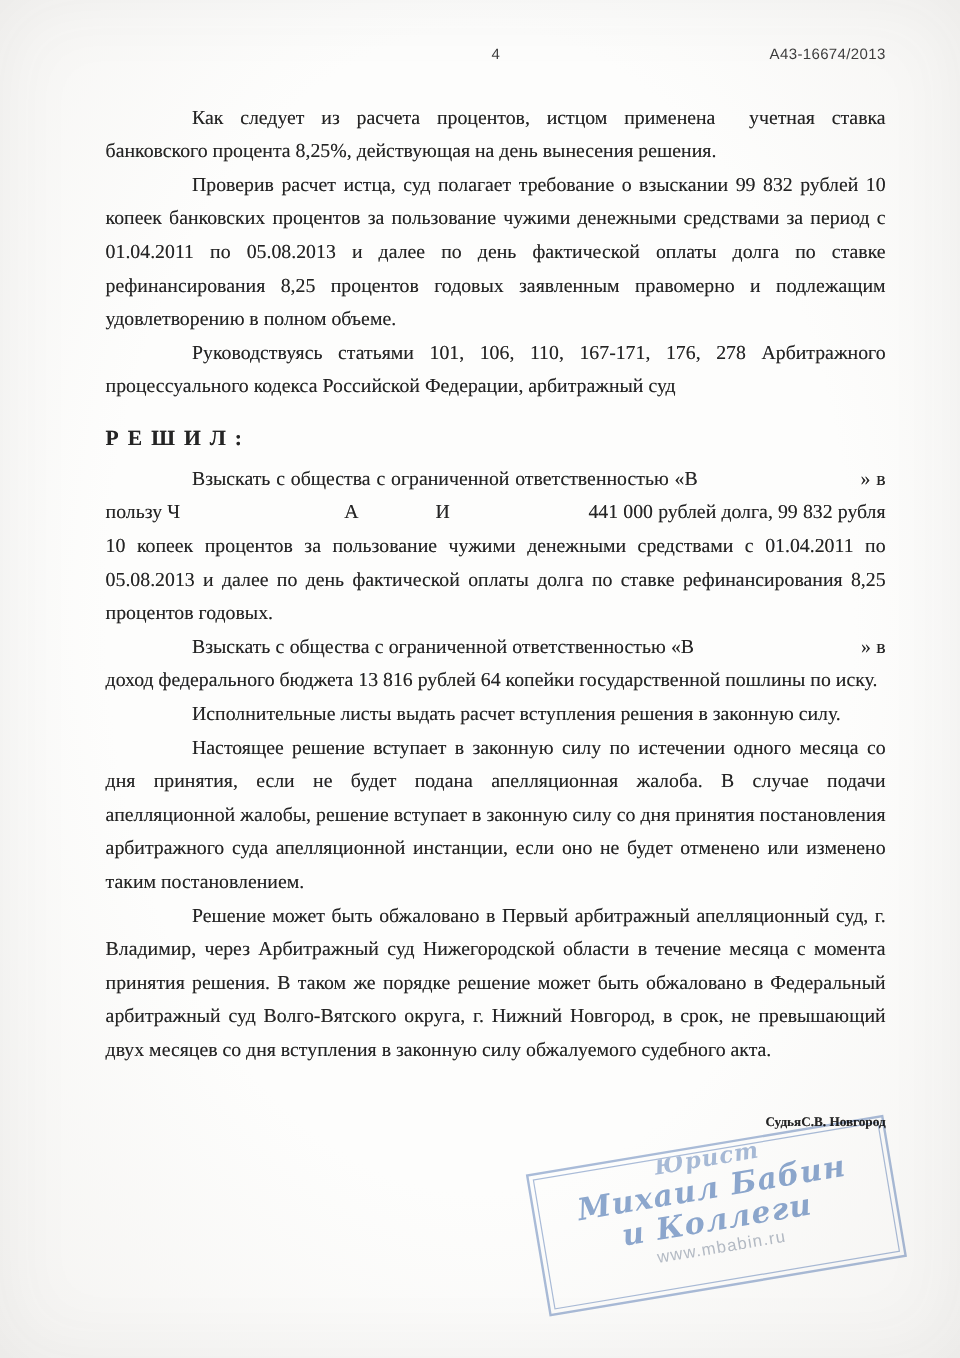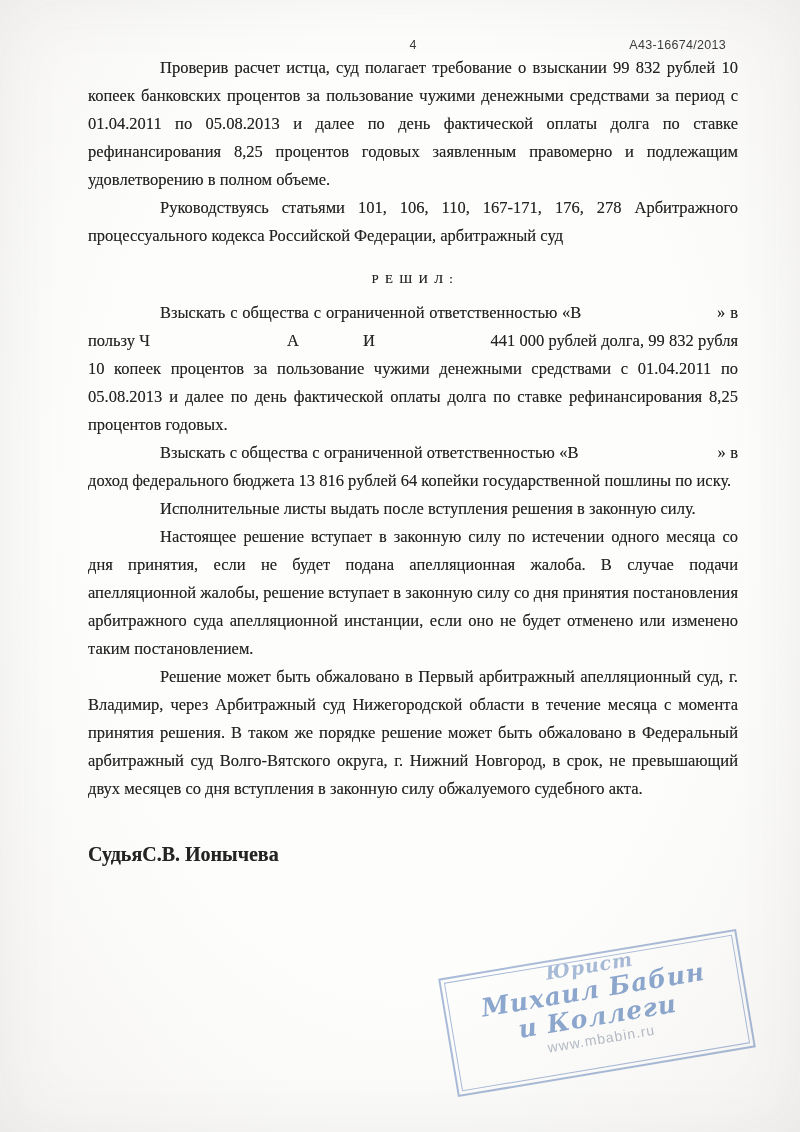--- a/index.html
+++ b/index.html
@@ -17,41 +17,40 @@
     box-shadow: inset 0 0 70px rgba(60,60,60,0.06);
     color: #242424;
     font-size: 16.5px;
   }
   .hdr {
     position: relative; height: 16px;
     font-family: "Liberation Sans", sans-serif;
     font-size: 12.5px; color: #3c3c3c;
   }
   .hdr .pg { position: absolute; left: 0; right: 0; text-align: center; }
-  .hdr .case { position: absolute; right: 12px; top: 0; letter-spacing: 0.3px; }
+  .hdr .case { position: absolute; right: 0; top: 0; letter-spacing: 0.3px; }
   .para {
     margin: 0;
     text-indent: 72px;
     text-align: justify;
     line-height: 28px;
     text-shadow: 0 0 0.5px rgba(20,20,20,0.45);
   }
   .para.first { margin-top: 30px; }
   .resol {
     margin: 15px 0 6px 0;
-    text-align: center;
-    font-size: 13px; font-weight: normal;
+    font-size: 18px; font-weight: bold;
     letter-spacing: 1.5px;
     line-height: 28px;
     text-shadow: 0 0 0.5px rgba(20,20,20,0.5);
   }
   .sig {
-    display: flex; justify-content: flex-start;
+    display: flex; justify-content: flex-end;
     margin-top: 40px;
-    font-weight: bold; font-size: 20px;
+    font-weight: bold; font-size: 11px;
     text-shadow: 0 0 0.5px rgba(20,20,20,0.45);
   }
   
   .stamp {
     position: absolute;
     left: 446px; top: 953px;
     width: 302px; height: 120px;
     box-sizing: border-box;
     transform: rotate(-9.5deg);
     border: 2px solid rgba(150,173,210,0.8);
@@ -82,34 +81,35 @@
 </head>
 <body>
 
 <div class="sheet">
 
   <div class="hdr">
     <span class="pg">4</span>
     <span class="case">А43-16674/2013</span>
   </div>
 
+  <p class="para first">Как следует из расчета процентов, истцом применена &nbsp;учетная ставка банковского процента 8,25%, действующая на день вынесения решения.</p>
   <p class="para">Проверив расчет истца, суд полагает требование о взыскании 99&nbsp;832 рублей 10 копеек банковских процентов за пользование чужими денежными средствами за период с 01.04.2011 по 05.08.2013 и далее по день фактической оплаты долга по ставке рефинансирования 8,25 процентов годовых заявленным правомерно и подлежащим удовлетворению в полном объеме.</p>
   <p class="para">Руководствуясь статьями 101, 106, 110, 167-171, 176, 278 Арбитражного процессуального кодекса Российской Федерации, арбитражный суд</p>
 
   <div class="resol">Р Е Ш И Л :</div>
 
   <p class="para">Взыскать с общества с ограниченной ответственностью «В&nbsp;&nbsp;&nbsp;&nbsp;&nbsp;&nbsp;&nbsp;&nbsp;&nbsp;&nbsp;&nbsp;&nbsp;&nbsp;&nbsp;&nbsp;&nbsp;&nbsp;&nbsp;&nbsp;&nbsp;&nbsp;&nbsp;&nbsp;&nbsp;&nbsp;&nbsp;&nbsp;&nbsp;» в пользу Ч&nbsp;&nbsp;&nbsp;&nbsp;&nbsp;&nbsp;&nbsp;&nbsp;&nbsp;&nbsp;&nbsp;&nbsp;&nbsp;&nbsp;&nbsp;&nbsp;&nbsp;&nbsp;&nbsp;&nbsp;&nbsp;&nbsp;&nbsp;&nbsp;&nbsp;&nbsp;&nbsp;&nbsp;&nbsp;&nbsp;&nbsp;&nbsp;А&nbsp;&nbsp;&nbsp;&nbsp;&nbsp;&nbsp;&nbsp;&nbsp;&nbsp;&nbsp;&nbsp;&nbsp;&nbsp;&nbsp;&nbsp;И&nbsp;&nbsp;&nbsp;&nbsp;&nbsp;&nbsp;&nbsp;&nbsp;&nbsp;&nbsp;&nbsp;&nbsp;&nbsp;&nbsp;&nbsp;&nbsp;&nbsp;&nbsp;&nbsp;&nbsp;&nbsp;&nbsp;&nbsp;&nbsp;&nbsp;&nbsp;&nbsp;441&nbsp;000 рублей долга, 99&nbsp;832 рубля 10 копеек процентов за пользование чужими денежными средствами с 01.04.2011 по 05.08.2013 и далее по день фактической оплаты долга по ставке рефинансирования 8,25 процентов годовых.</p>
   <p class="para">Взыскать с общества с ограниченной ответственностью «В&nbsp;&nbsp;&nbsp;&nbsp;&nbsp;&nbsp;&nbsp;&nbsp;&nbsp;&nbsp;&nbsp;&nbsp;&nbsp;&nbsp;&nbsp;&nbsp;&nbsp;&nbsp;&nbsp;&nbsp;&nbsp;&nbsp;&nbsp;&nbsp;&nbsp;&nbsp;&nbsp;&nbsp;&nbsp;&nbsp;&nbsp;&nbsp;» в доход федерального бюджета 13&nbsp;816 рублей 64 копейки государственной пошлины по иску.</p>
-  <p class="para">Исполнительные листы выдать после вступления решения в законную силу.</p>
+  <p class="para">Исполнительные листы выдать расчет вступления решения в законную силу.</p>
   <p class="para">Настоящее решение вступает в законную силу по истечении одного месяца со дня принятия, если не будет подана апелляционная жалоба. В случае подачи апелляционной жалобы, решение вступает в законную силу со дня принятия постановления арбитражного суда апелляционной инстанции, если оно не будет отменено или изменено таким постановлением.</p>
   <p class="para">Решение может быть обжаловано в Первый арбитражный апелляционный суд, г. Владимир, через Арбитражный суд Нижегородской области в течение месяца с момента принятия решения. В таком же порядке решение может быть обжаловано в Федеральный арбитражный суд Волго-Вятского округа, г. Нижний Новгород, в срок, не превышающий двух месяцев со дня вступления в законную силу обжалуемого судебного акта.</p>
 
   <div class="sig">
     <span>Судья</span>
-    <span>С.В. Ионычева</span>
+    <span>С.В. Новгород</span>
   </div>
 
   <div class="stamp">
     <div class="stamp-inner">
       <div class="l1">Юрист</div>
       <div class="l2">Михаил Бабин</div>
       <div class="l3">и Коллеги</div>
       <div class="l4">www.mbabin.ru</div>
     </div>
   </div>

